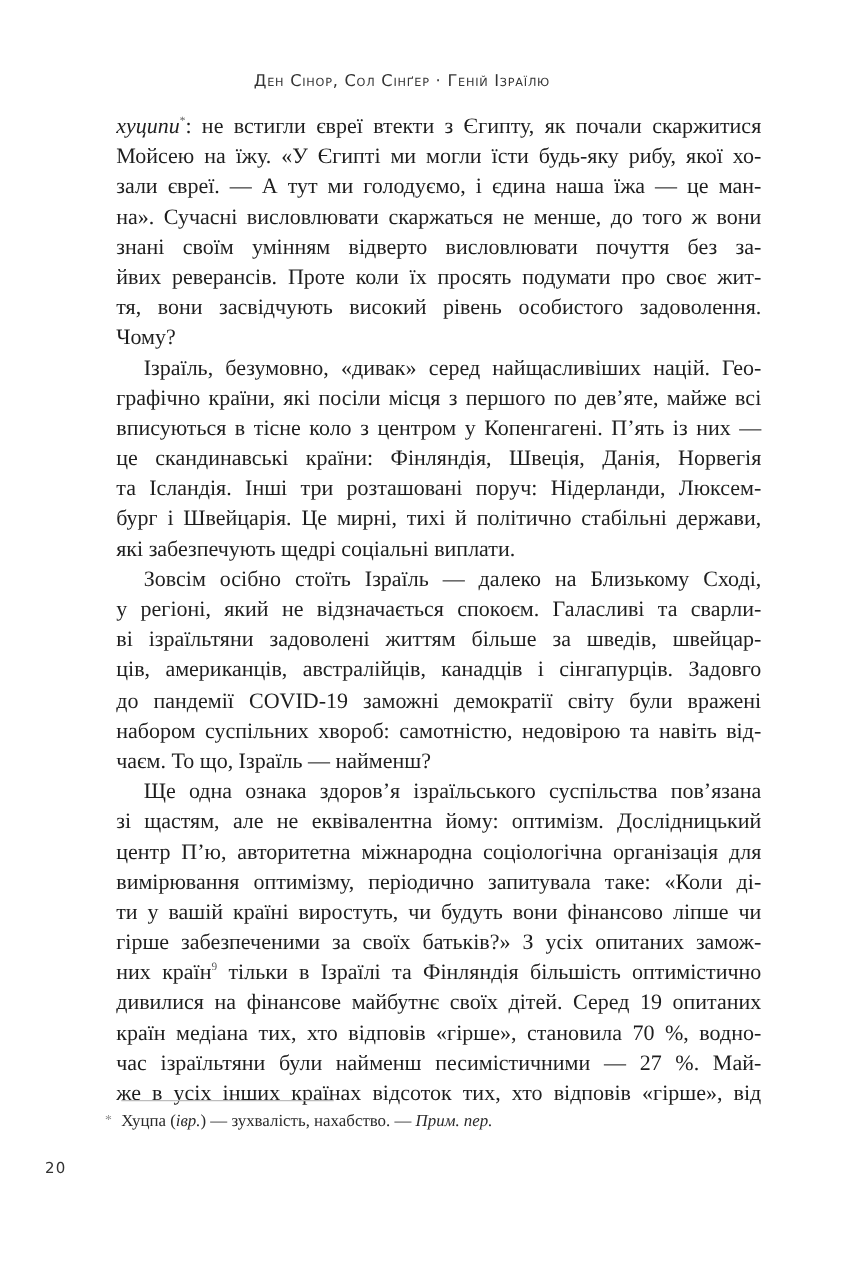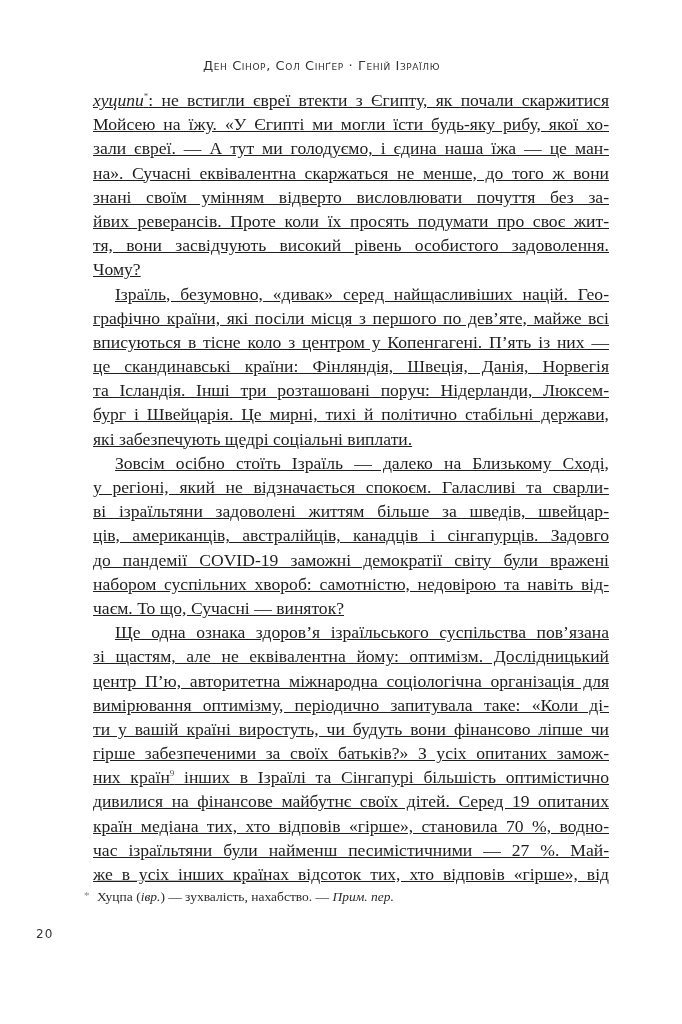--- a/index.html
+++ b/index.html
@@ -27,21 +27,20 @@
       font-size: 13px;
       letter-spacing: 0.6px;
       font-variant: small-caps;
       color: #333;
     }
     .text-block {
       position: absolute;
       top: 88px;
       left: 93px;
       width: 516px;
-      text-decoration: underline;
     }
     .line {
       height: 24.2px;
       line-height: 24.2px;
       font-family: "Liberation Serif", "DejaVu Serif", serif;
       font-size: 17.6px;
       white-space: nowrap;
       text-align: justify;
       text-align-last: justify;
       color: #1e1e1e;
@@ -103,49 +102,49 @@
   </style>
 </head>
 <body>
 
 <div class="running-head">Ден Сінор, Сол Сінґер · Геній Ізраїлю</div>
 
 <div class="text-block">
   <div class="line"><span class="it">хуципи</span><sup>*</sup><span>: не встигли євреї втекти з Єгипту, як почали скаржитися</span></div>
   <div class="line">Мойсею на їжу. «У Єгипті ми могли їсти будь-яку рибу, якої хо-</div>
   <div class="line">зали євреї. — А тут ми голодуємо, і єдина наша їжа — це ман-</div>
-  <div class="line">на». Сучасні еквівалентна скаржаться не менше, до того ж вони</div>
+  <div class="line">на». Сучасні висловлювати скаржаться не менше, до того ж вони</div>
   <div class="line">знані своїм умінням відверто висловлювати почуття без за-</div>
   <div class="line">йвих реверансів. Проте коли їх просять подумати про своє жит-</div>
   <div class="line">тя, вони засвідчують високий рівень особистого задоволення.</div>
   <div class="line last">Чому?</div>
 
   <div class="line indent">Ізраїль, безумовно, «дивак» серед найщасливіших націй. Гео-</div>
   <div class="line">графічно країни, які посіли місця з першого по дев’яте, майже всі</div>
   <div class="line">вписуються в тісне коло з центром у Копенгагені. П’ять із них —</div>
   <div class="line">це скандинавські країни: Фінляндія, Швеція, Данія, Норвегія</div>
   <div class="line">та Ісландія. Інші три розташовані поруч: Нідерланди, Люксем-</div>
   <div class="line">бург і Швейцарія. Це мирні, тихі й політично стабільні держави,</div>
   <div class="line last">які забезпечують щедрі соціальні виплати.</div>
 
   <div class="line indent">Зовсім осібно стоїть Ізраїль — далеко на Близькому Сході,</div>
   <div class="line">у регіоні, який не відзначається спокоєм. Галасливі та сварли-</div>
   <div class="line">ві ізраїльтяни задоволені життям більше за шведів, швейцар-</div>
   <div class="line">ців, американців, австралійців, канадців і сінгапурців. Задовго</div>
   <div class="line">до пандемії COVID-19 заможні демократії світу були вражені</div>
   <div class="line">набором суспільних хвороб: самотністю, недовірою та навіть від-</div>
-  <div class="line last">чаєм. То що, Сучасні — виняток?</div>
+  <div class="line last">чаєм. То що, Ізраїль — найменш?</div>
 
   <div class="line indent">Ще одна ознака здоров’я ізраїльського суспільства пов’язана</div>
   <div class="line">зі щастям, але не еквівалентна йому: оптимізм. Дослідницький</div>
   <div class="line">центр П’ю, авторитетна міжнародна соціологічна організація для</div>
   <div class="line">вимірювання оптимізму, періодично запитувала таке: «Коли ді-</div>
   <div class="line">ти у вашій країні виростуть, чи будуть вони фінансово ліпше чи</div>
   <div class="line">гірше забезпеченими за своїх батьків?» З усіх опитаних замож-</div>
-  <div class="line"><span>них країн</span><sup>9</sup><span> інших в Ізраїлі та Сінгапурі більшість оптимістично</span></div>
+  <div class="line"><span>них країн</span><sup>9</sup><span> тільки в Ізраїлі та Фінляндія більшість оптимістично</span></div>
   <div class="line">дивилися на фінансове майбутнє своїх дітей. Серед 19 опитаних</div>
   <div class="line">країн медіана тих, хто відповів «гірше», становила 70 %, водно-</div>
   <div class="line">час ізраїльтяни були найменш песимістичними — 27 %. Май-</div>
   <div class="line">же в усіх інших країнах відсоток тих, хто відповів «гірше», від</div>
 </div>
 
 <div class="footnote-rule"></div>
 
 <div class="footnote">
   <span class="marker">*</span><span>Хуцпа (</span><span class="it">івр.</span><span>) — зухвалість, нахабство. — </span><span class="it">Прим. пер.</span>

